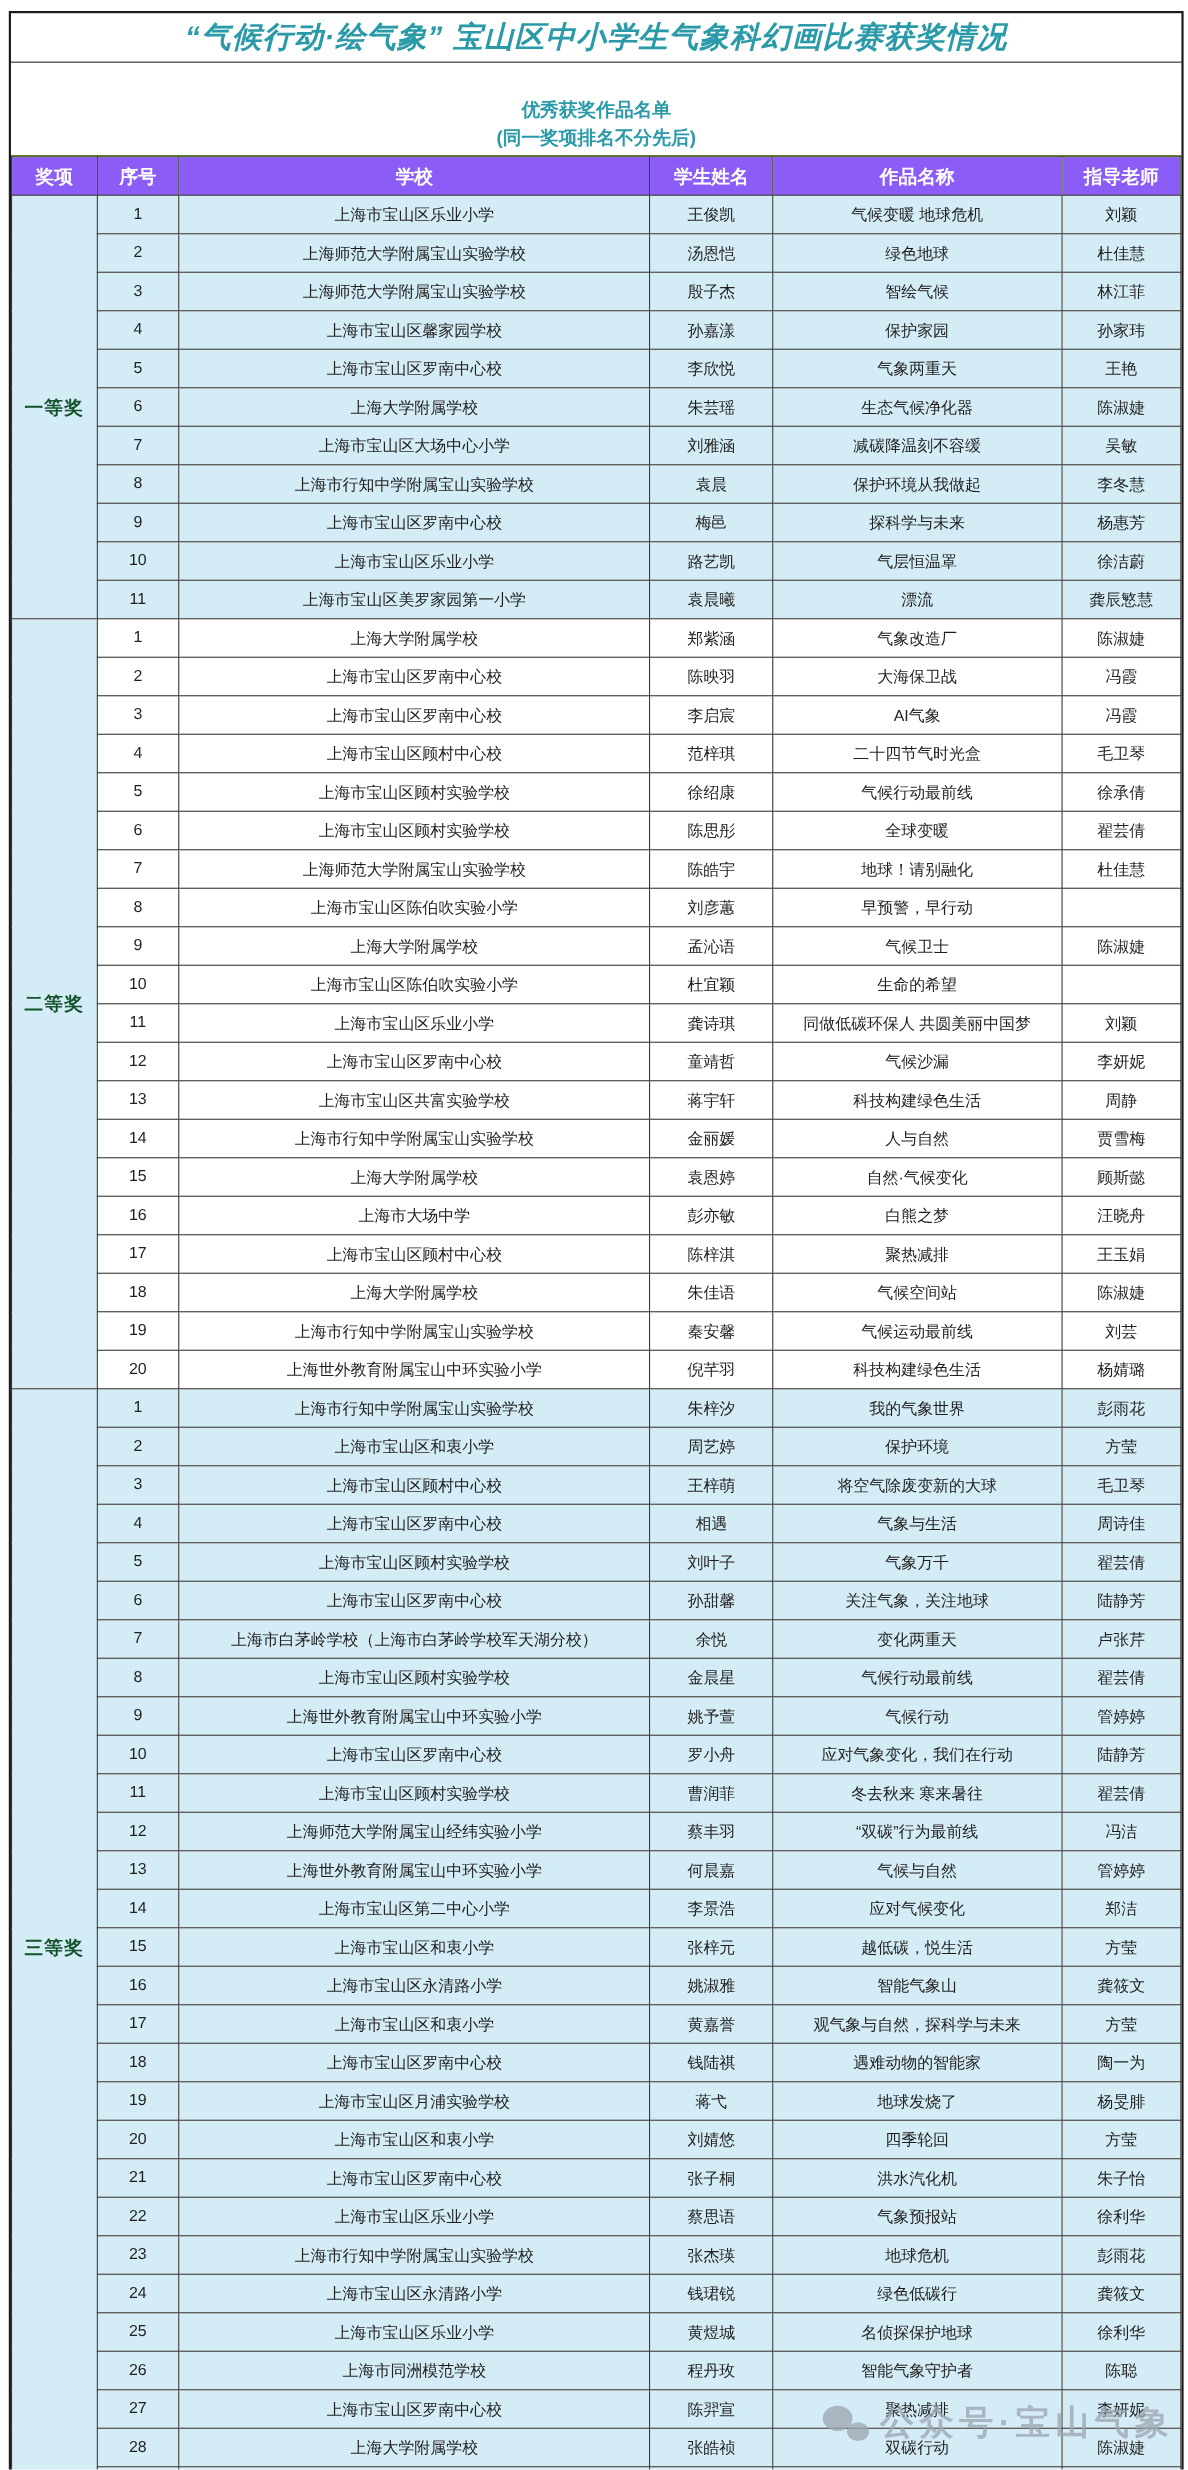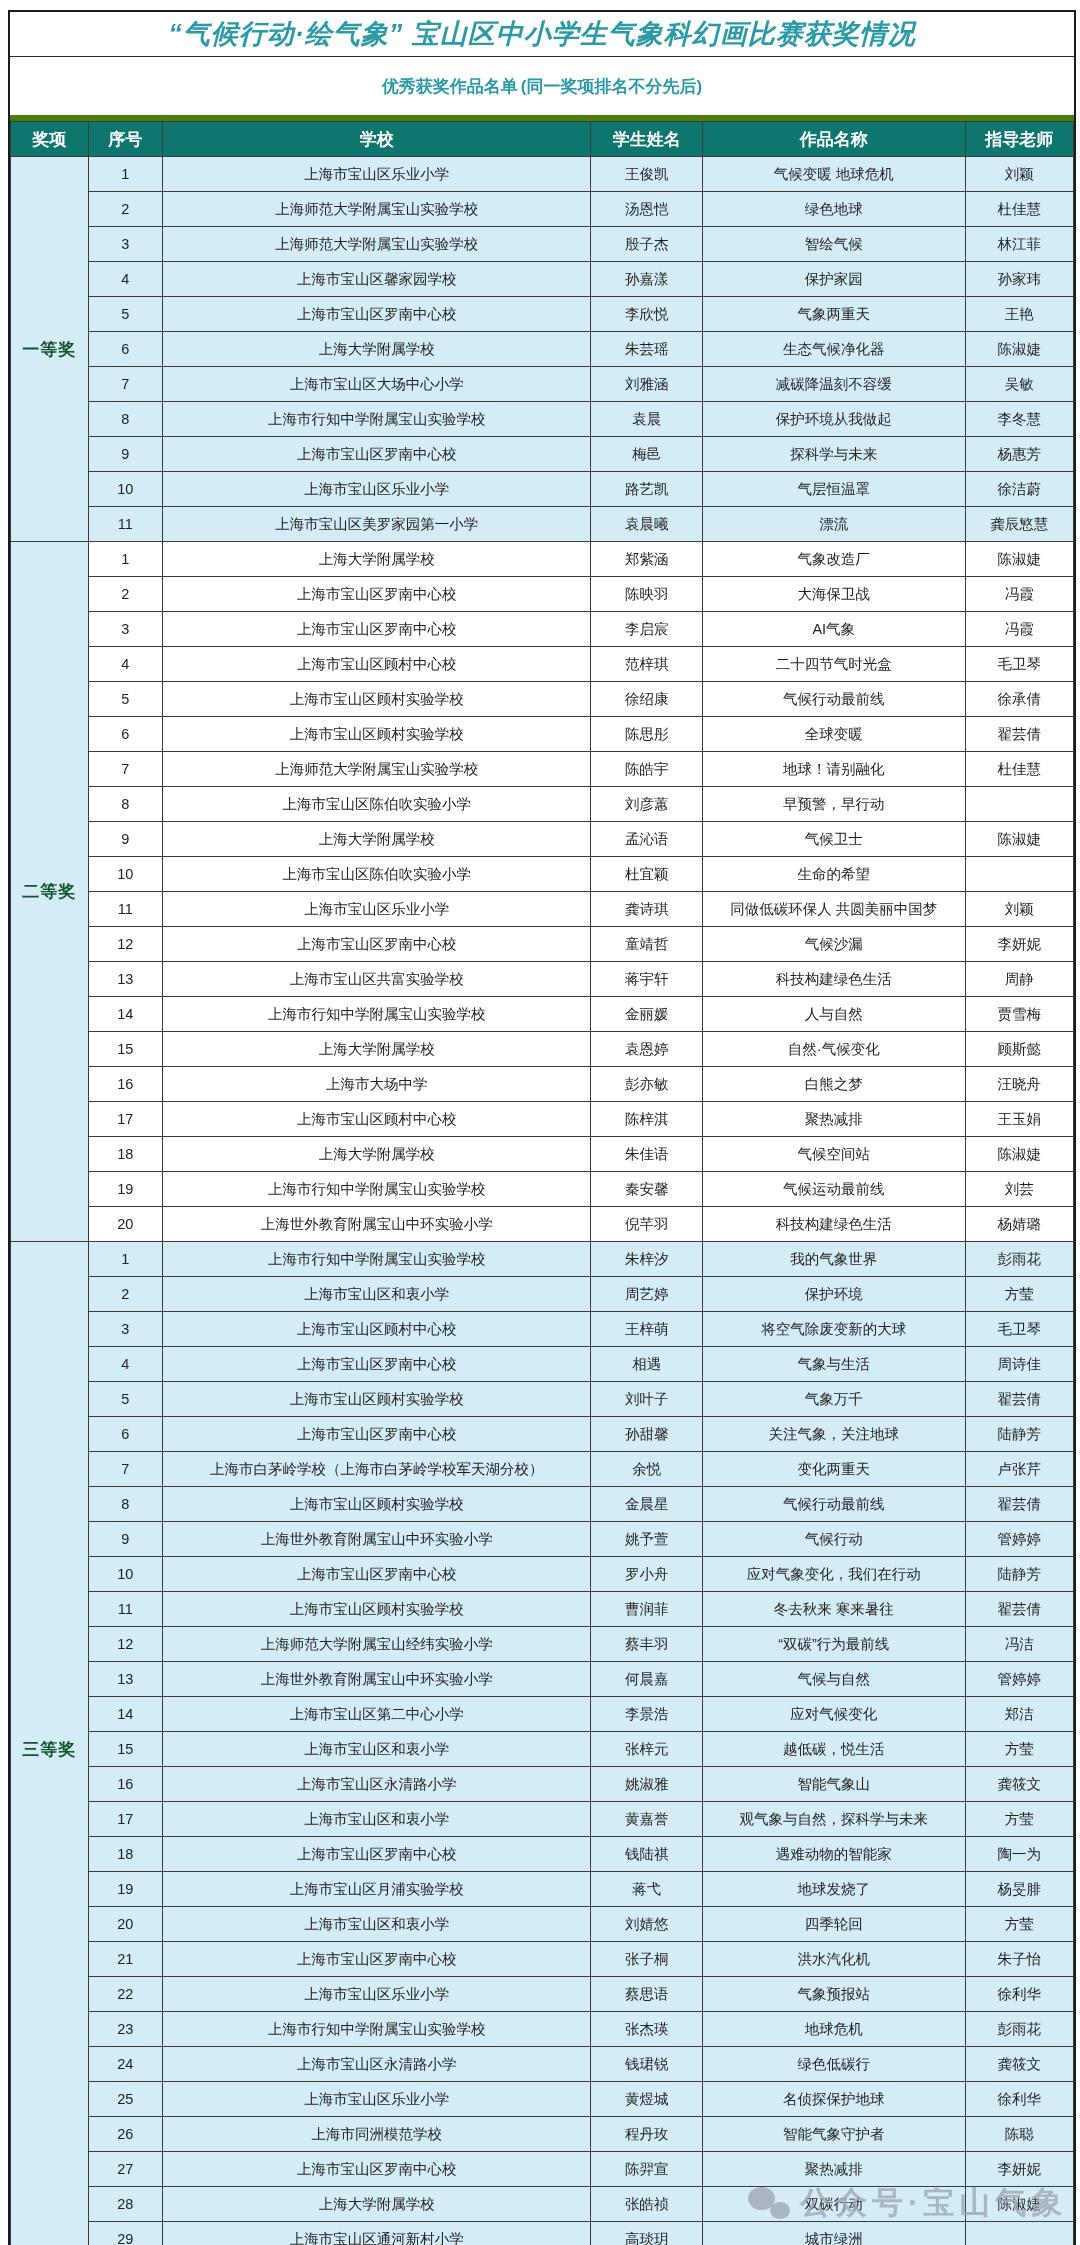--- a/index.html
+++ b/index.html
@@ -13,33 +13,33 @@
     border:2px solid #1c1c1c;background:#fff;
   }
   .title-row{
     height:44px;display:flex;align-items:center;justify-content:center;
     border-bottom:1px solid #2a2a2a;
   }
   .title-row .t{
     color:#2a9aa8;font-size:27px;font-weight:bold;letter-spacing:1px;white-space:nowrap;font-style:italic;
   }
   .subtitle-block{
-    height:58px;display:flex;flex-direction:row;align-items:center;justify-content:center;
-    border-bottom:6px solid #4d7c0f;gap:3px;
+    height:58px;display:flex;flex-direction:column;align-items:center;justify-content:center;
+    border-bottom:1px solid #4d7c0f;gap:3px;margin-top:26px;
   }
   .subtitle-block .s{color:#2a9aa8;font-size:17px;font-weight:bold;}
   table{border-collapse:collapse;width:100%;table-layout:fixed;}
   col.c-award{width:7.3%;} col.c-idx{width:7.0%;} col.c-school{width:40.3%;}
   col.c-student{width:10.5%;} col.c-work{width:24.7%;} col.c-teacher{width:10.2%;}
   th,td{
     border:1px solid #3a3a3a;text-align:center;vertical-align:middle;
     padding:0 3px;overflow:hidden;white-space:nowrap;
   }
   thead th{
-    background:#0f766e;color:#ffffff;font-size:17px;font-weight:bold;height:34px;
+    background:#8b5cf6;color:#ffffff;font-size:17px;font-weight:bold;height:34px;
   }
   tbody td{height:34px;font-size:14.5px;color:#1f1f1f;}
   tbody tr.cyan td{background:#d4ecf5;}
   tbody tr.white td{background:#ffffff;}
   td.award-cell{
     background:#d4ecf5 !important;font-size:17px;font-weight:bold;color:#14532d;
     letter-spacing:1px;
   }
   tr.sec-start td{border-top:1.5px solid #222;}
   .watermark{

